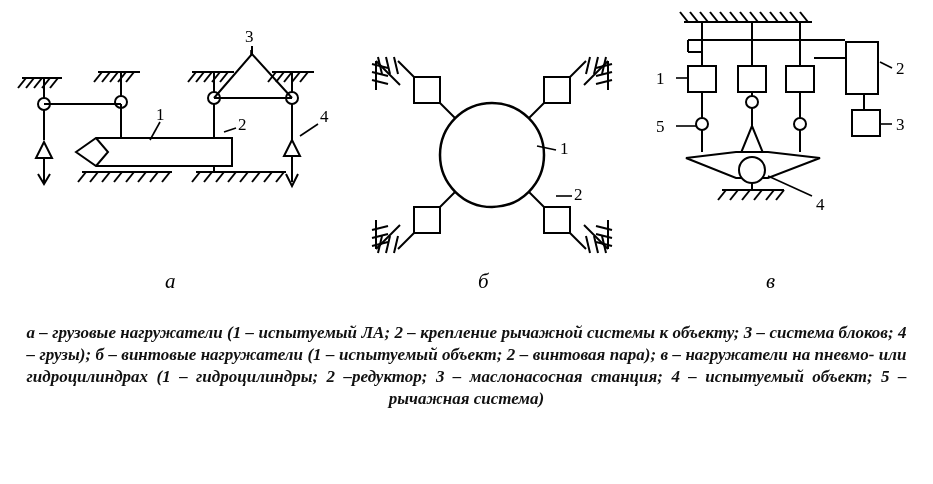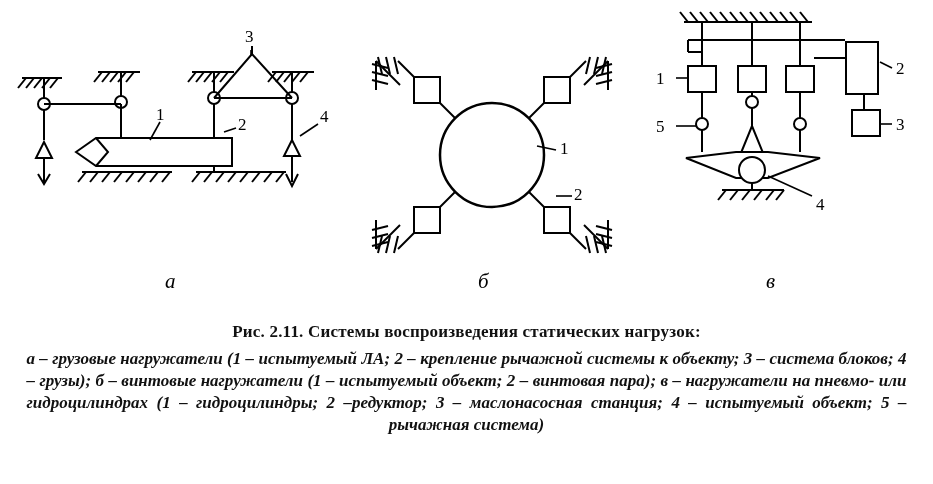--- a/index.html
+++ b/index.html
@@ -365,17 +365,16 @@
       <text class="num-label" x="896" y="130">3</text>
       <text class="num-label" x="816" y="210">4</text>
       <text class="num-label" x="656" y="132">5</text>
 
       <text class="panel-label" x="766" y="288">в</text>
     </g>
 
   </svg>
 
   <div class="caption-block">
-    <p class="caption-title">Рис. 2.11. Системы воспроизведения статических нагрузок:</p>
     <p class="caption-body">а – грузовые нагружатели  (1 – испытуемый ЛА; 2 – крепление рычажной системы к объекту; 3 – система блоков; 4 – грузы); б – винтовые нагружатели (1 – испытуемый объект; 2 – винтовая пара); в – нагружатели на пневмо- или гидроцилиндрах (1 – гидроцилиндры; 2 –редуктор; 3 – масло­насосная станция; 4 – испытуемый объект; 5 – рычажная система)</p>
   </div>
 
 </div>
 
 </body></html>

